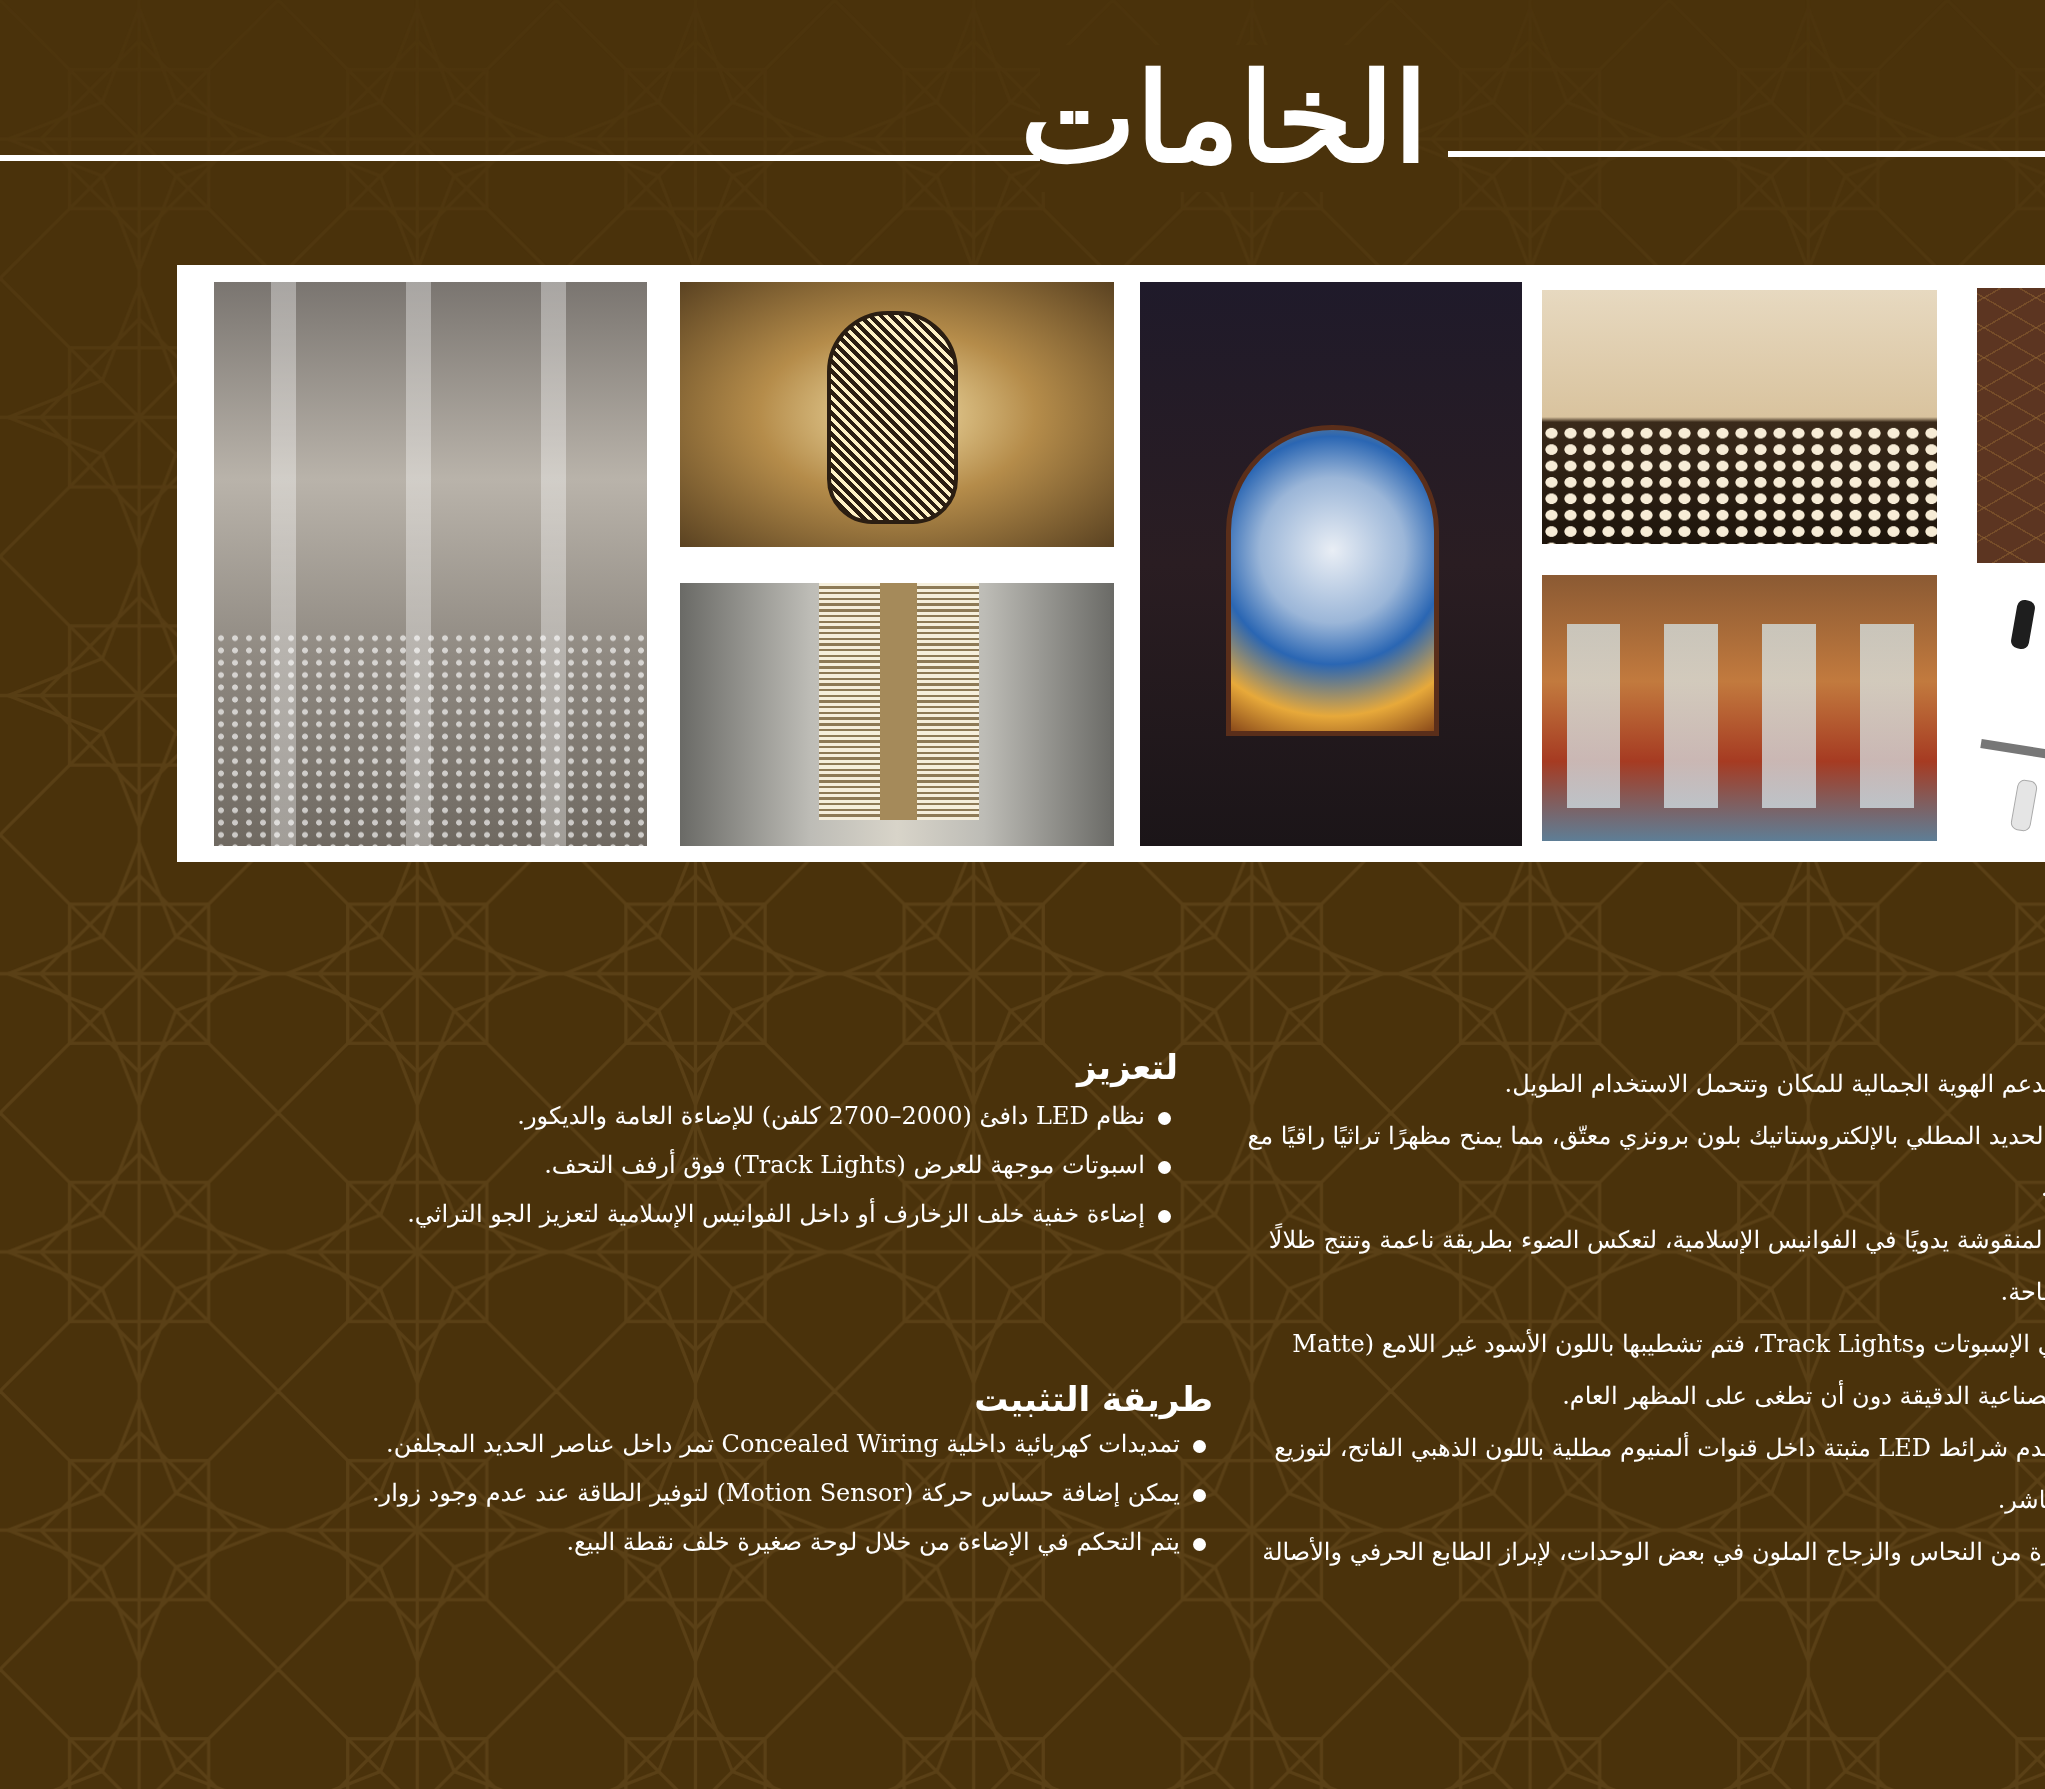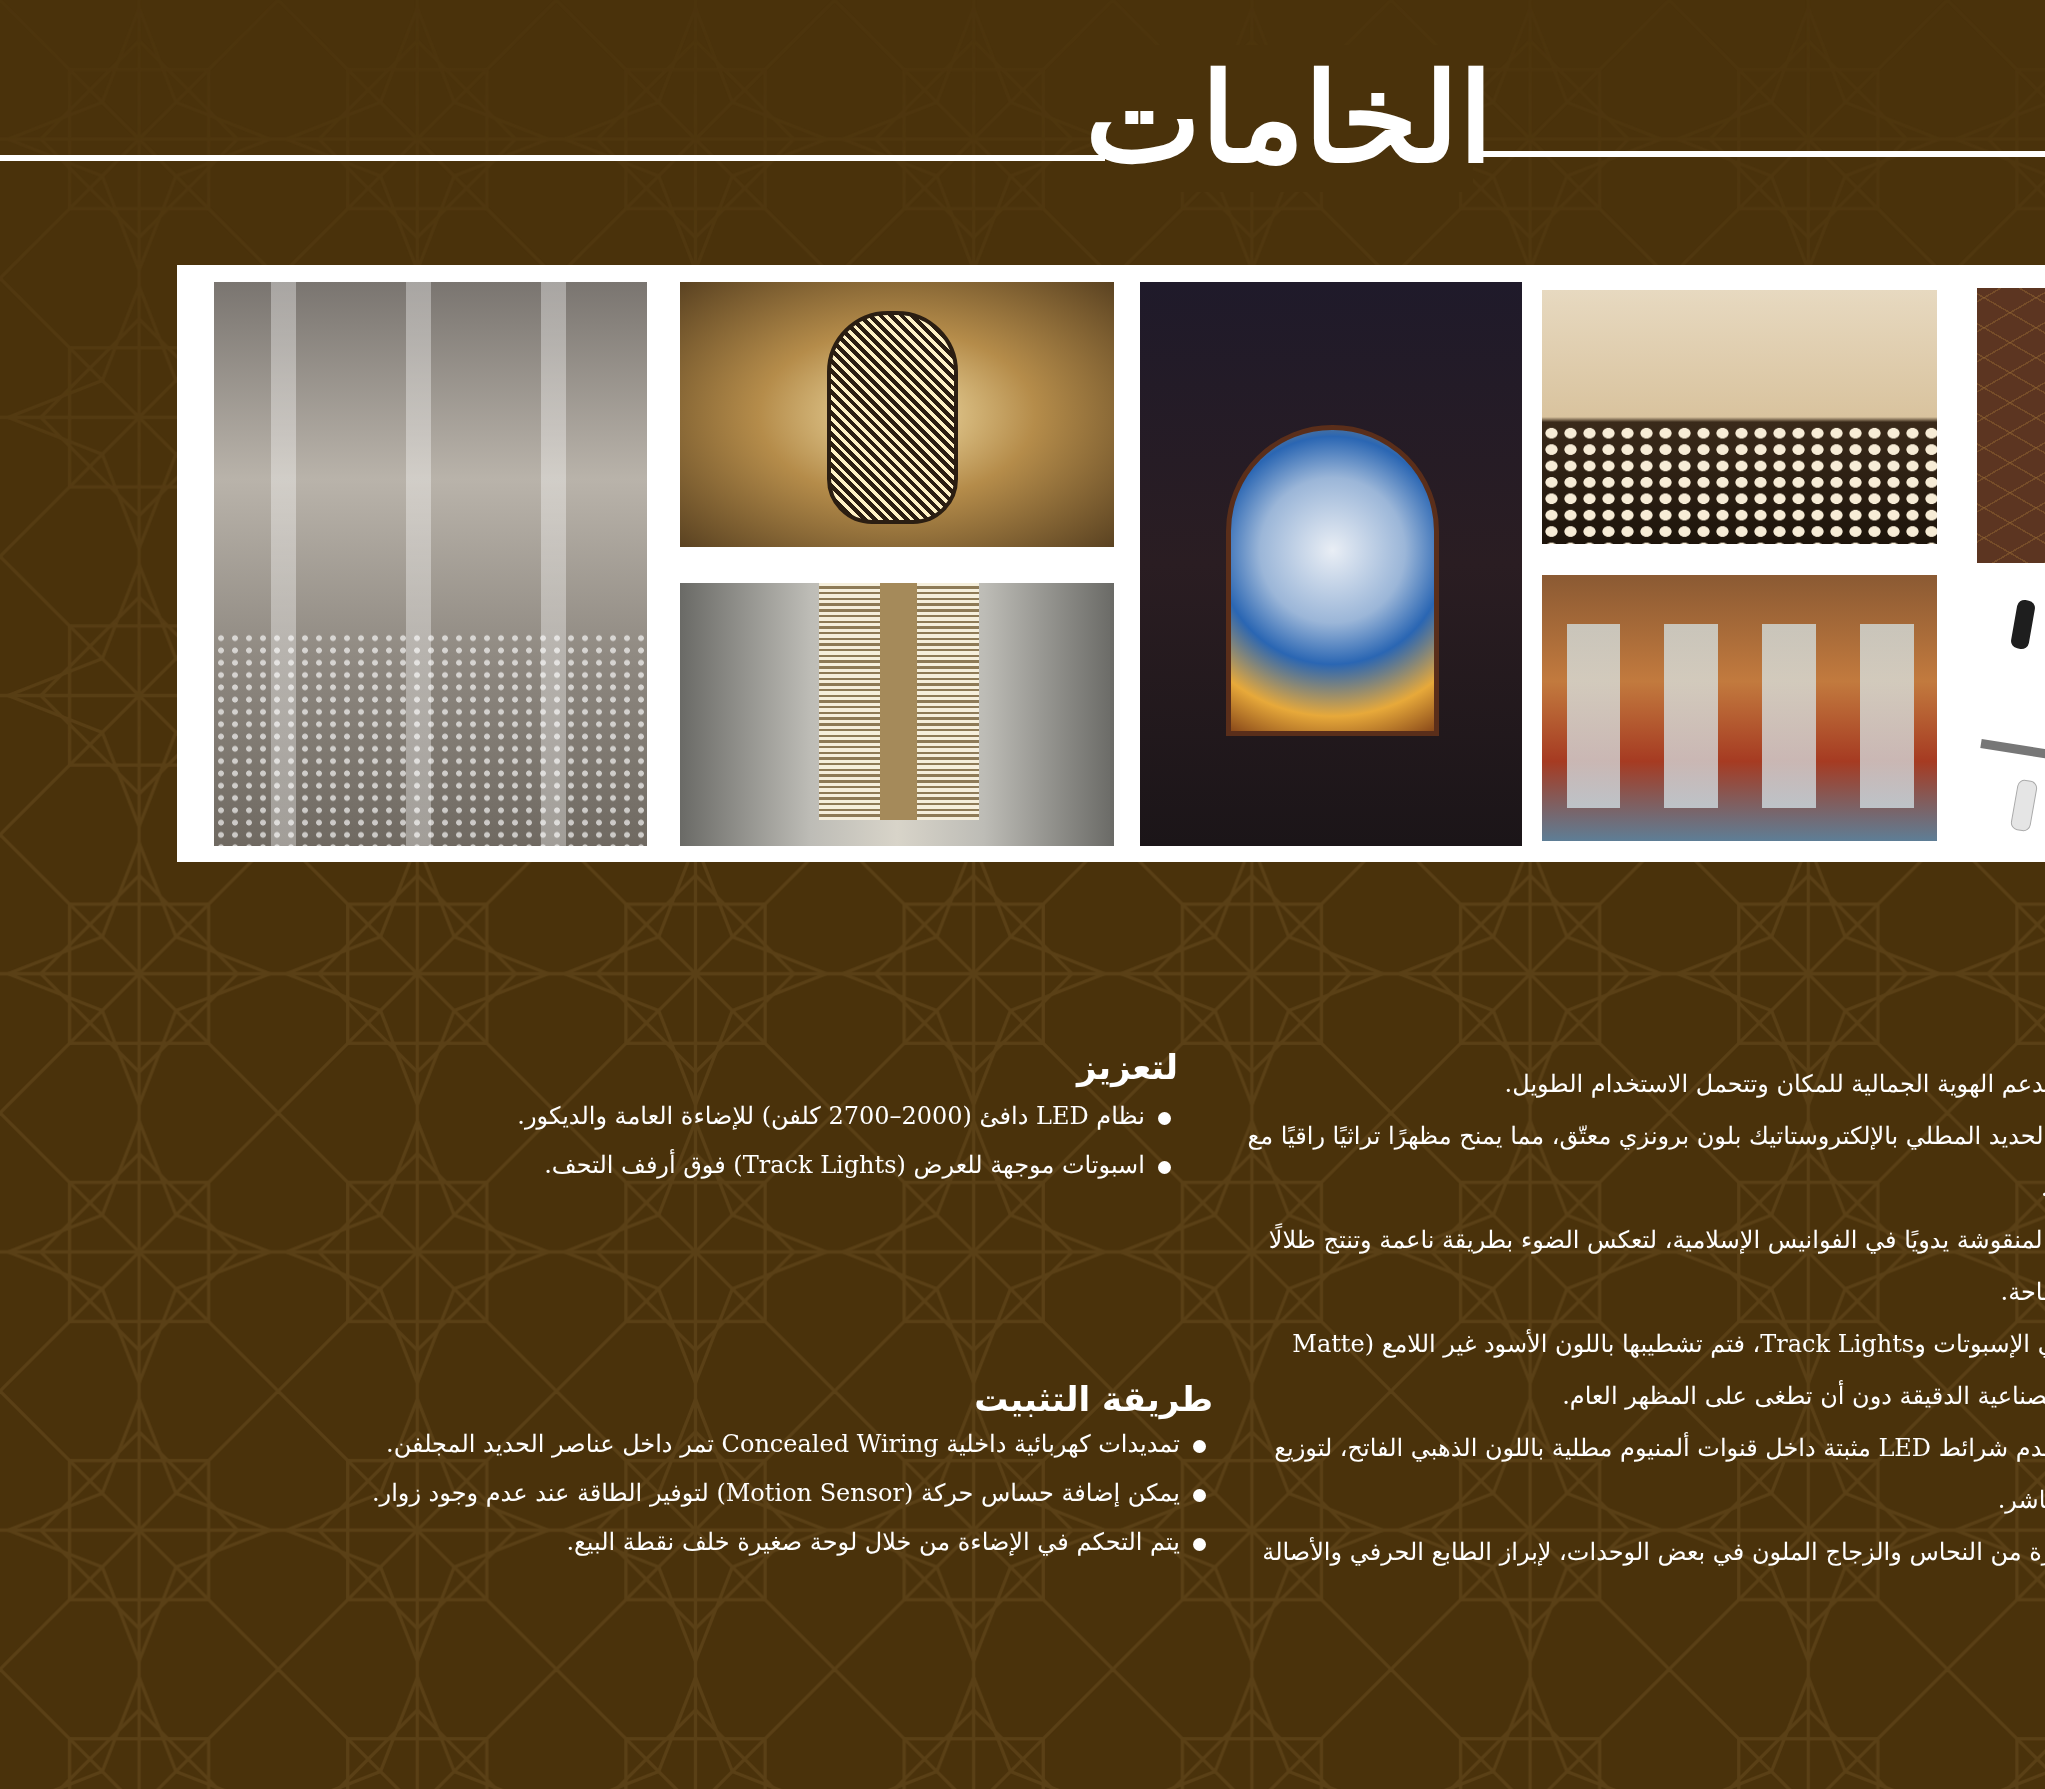--- a/index.html
+++ b/index.html
@@ -1,19 +1,19 @@
 <!DOCTYPE html>
 <html style="font-size:6.5px"><head>
 <meta charset="utf-8">
 <style>
   html,body{margin:0;padding:0;}
   body{width:2557px;height:1790px;overflow:hidden;background:#4a320b;position:relative;font-family:"DejaVu Serif",serif;color:#fff;}
   .pattern{position:absolute;inset:0;z-index:0;}
   .title-line{position:absolute;height:5.7px;background:#fff;z-index:2;}
-  .page-title{position:absolute;left:1105px;top:45px;width:368px;height:147px;z-index:3;display:flex;align-items:center;justify-content:center;font-family:"DejaVu Serif",serif;font-size:123px;font-weight:bold;line-height:1;color:#fff;background:#4a320b;padding:0 8.2px;box-sizing:border-box;}
+  .page-title{position:absolute;left:1040px;top:45px;width:368px;height:147px;z-index:3;display:flex;align-items:center;justify-content:center;font-family:"DejaVu Serif",serif;font-size:123px;font-weight:bold;line-height:1;color:#fff;background:#4a320b;padding:0 8.2px;box-sizing:border-box;}
   .panel{position:absolute;left:177px;top:265px;width:2204px;height:597px;background:#fff;z-index:2;}
   .photo{position:absolute;overflow:hidden;z-index:3;}
   .ph-a{left:214px;top:282px;width:433px;height:564px;background:linear-gradient(180deg,#7a7570 0%,#b9b3aa 35%,#8b857d 70%,#6f6961 100%);}
   .ph-a::before{content:"";position:absolute;inset:0;background:repeating-linear-gradient(90deg,transparent 0 57px,rgba(255,255,255,.35) 57px 82px,transparent 82px 135px);}
   .ph-a::after{content:"";position:absolute;left:0;right:0;bottom:0;height:38%;background:radial-gradient(circle,rgba(255,255,255,.8) 2.5px,transparent 3.3px) 0 0/14px 12.3px;opacity:.8;}
   .ph-b{left:680px;top:282px;width:434px;height:265px;background:radial-gradient(ellipse at 50% 50%,#f2dfa8 0%,#b58c4a 45%,#5a4221 100%);}
   .ph-b .lantern{position:absolute;left:147px;top:29px;width:131px;height:213px;border-radius:61px 61px 45px 45px;background:repeating-linear-gradient(45deg,#2b1e12 0 4.1px,#fff2c6 4.1px 7.4px);border:4.1px solid #2b1e12;box-sizing:border-box;}
   .ph-c{left:680px;top:583px;width:434px;height:263px;background:linear-gradient(90deg,#6a6a66 0%,#bdbcb6 30%,#d8d4c9 50%,#bdbcb6 70%,#6a6a66 100%);}
   .ph-c .screen{position:absolute;left:139px;top:0;width:160px;height:237px;background:repeating-linear-gradient(0deg,#f5efdc 0 3.3px,#8d7a56 3.3px 5.7px);}
   .ph-c .screen::after{content:"";position:absolute;left:61px;top:0;width:37px;height:100%;background:#a58a5a;}
@@ -107,20 +107,21 @@
     <li>في مناطق الإضاءة الخفية، تُستخدم شرائط LED مثبتة داخل قنوات ألمنيوم مطلية باللون الذهبي الفاتح، لتوزيع الضوء بالتساوي ومنع التوهج المباشر.</li>
     <li>كما أُضيفت عناصر ديكورية صغيرة من النحاس والزجاج الملون في بعض الوحدات، لإبراز الطابع الحرفي والأصالة الشرقية في التصميم.</li>
   </ul>
 </div>
 
 <div class="content" style="right:1379px;top:1047px;width:1023px;">
   <div class="h-sub">لتعزيز</div>
   <ul class="bl tight" style="margin-right:4.1px;margin-top:4.1px;">
     <li>نظام LED دافئ (2000–2700 كلفن) للإضاءة العامة والديكور.</li>
     <li>اسبوتات موجهة للعرض (Track Lights) فوق أرفف التحف.</li>
+    <li>إضاءة خفية خلف الزخارف أو داخل الفوانيس الإسلامية لتعزيز الجو التراثي.</li>
   </ul>
 </div>
 
 <div class="content" style="right:1344px;top:1379px;width:1146px;">
   <div class="h-sub">طريقة التثبيت</div>
   <ul class="bl tight" style="margin-right:4.1px;margin-top:0;">
     <li>تمديدات كهربائية داخلية Concealed Wiring تمر داخل عناصر الحديد المجلفن.</li>
     <li>يمكن إضافة حساس حركة (Motion Sensor) لتوفير الطاقة عند عدم وجود زوار.</li>
     <li>يتم التحكم في الإضاءة من خلال لوحة صغيرة خلف نقطة البيع.</li>
   </ul>

